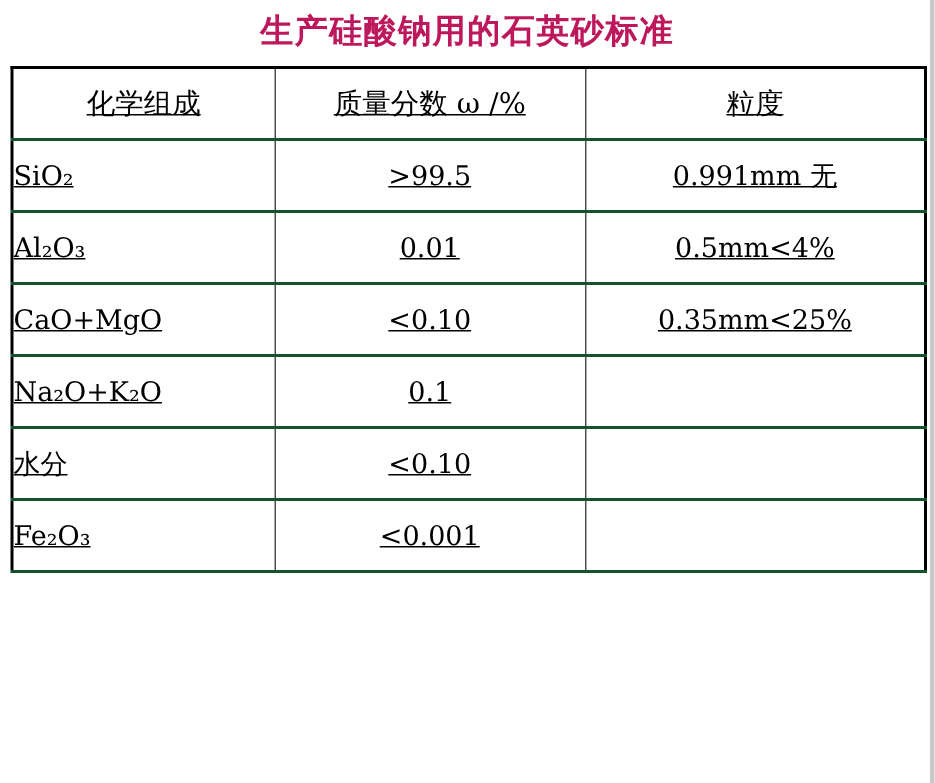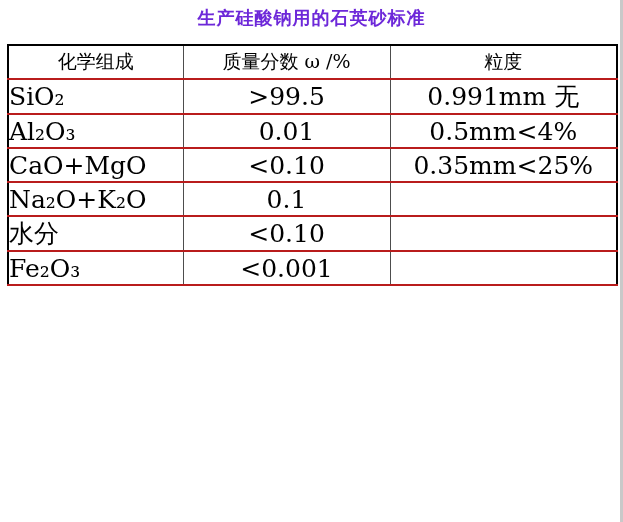--- a/index.html
+++ b/index.html
@@ -16,43 +16,44 @@
     color: #000000;
   }
   .doc-title {
     position: absolute;
     top: 6px;
     left: 0;
     width: 623px;
     text-align: center;
     font-family: "DejaVu Sans", "Liberation Sans", sans-serif;
     font-weight: bold;
-    font-size: 18px;
+    font-size: 22px;
     letter-spacing: 1px;
-    color: #6d28d9;
+    color: #be185d;
   }
   table.spec-table {
     position: absolute;
     top: 44px;
     left: 7px;
     width: 609px;
     border-collapse: collapse;
     table-layout: fixed;
     border: 2px solid #000000;
     background: #ffffff;
   }
   table.spec-table col.col1 { width: 175px; }
   table.spec-table col.col2 { width: 207px; }
   table.spec-table col.col3 { width: 227px; }
   table.spec-table tr {
-    height: 34px;
-    border-bottom: 2px solid #b91c1c;
+    height: 48px;
+    border-bottom: 2px solid #14532d;
+    text-decoration: underline;
   }
   table.spec-table td, table.spec-table th {
-    font-size: 25px;
+    font-size: 18px;
     font-weight: normal;
     vertical-align: middle;
     padding: 0;
     overflow: hidden;
     white-space: nowrap;
   }
   table.spec-table td + td,
   table.spec-table th + th {
     border-left: 1px solid #4d4d4d;
     text-align: center;

